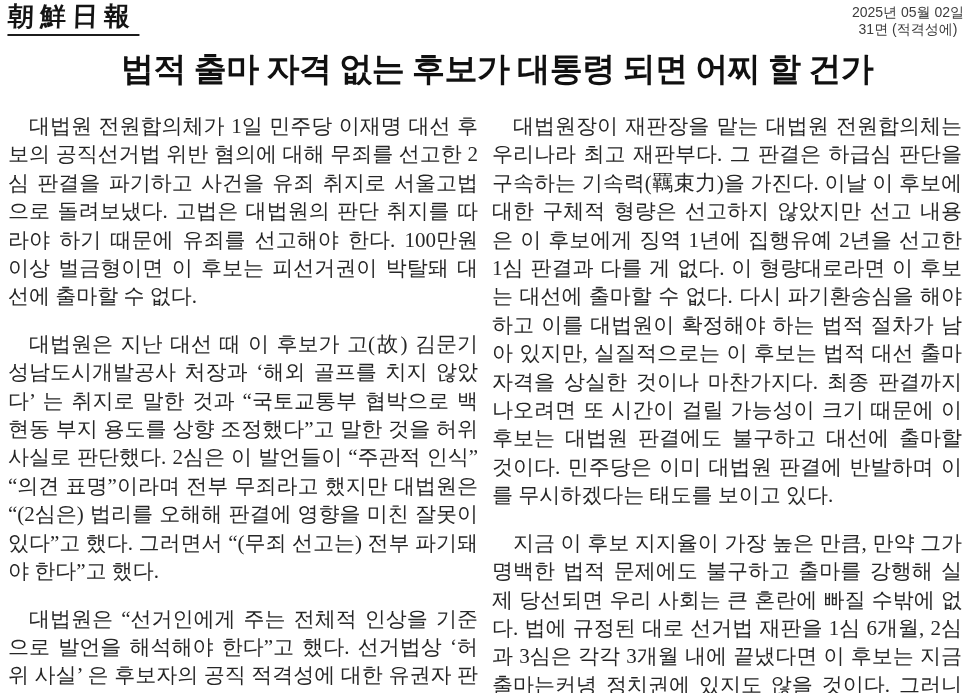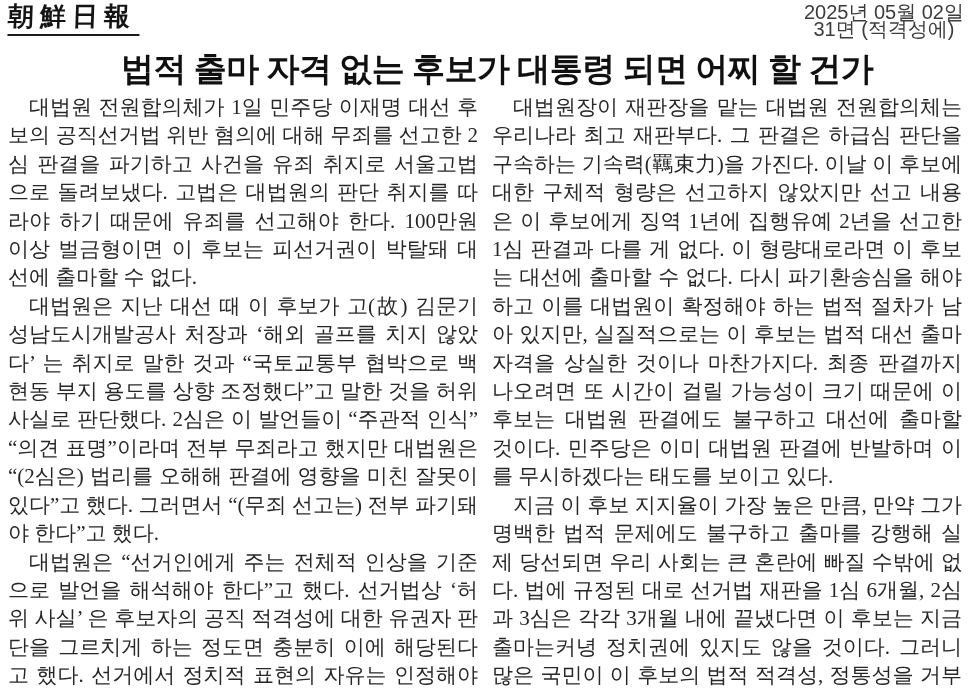--- a/index.html
+++ b/index.html
@@ -34,21 +34,21 @@
     border-bottom: 2px solid #1c1c1c;
     padding: 0 4px 3px 0;
     transform: skewX(-2deg);
   }
   .dateblock {
     position: absolute;
     top: 1px;
     right: 0;
     text-align: center;
     font-family: "Liberation Sans", sans-serif;
-    font-size: 20px;
+    font-size: 14px;
     line-height: 17px;
     color: #3c3c3c;
   }
   .headline {
     position: absolute;
     top: 37px;
     left: 0;
     width: 100%;
     margin: 12px;
     text-align: center;
@@ -76,20 +76,21 @@
     text-align: justify;
     word-break: break-all;
     text-justify: inter-character;
   }
   .col p {
     margin: 0;
     padding: 0;
   }
   .col p.indent {
     text-indent: 1em;
+    margin-top: 19px;
   }
 </style>
 </head>
 <body>
 
 <div class="page">
 
   <header class="masthead">
     <div class="logo">朝鮮日報</div>
     <div class="dateblock">

